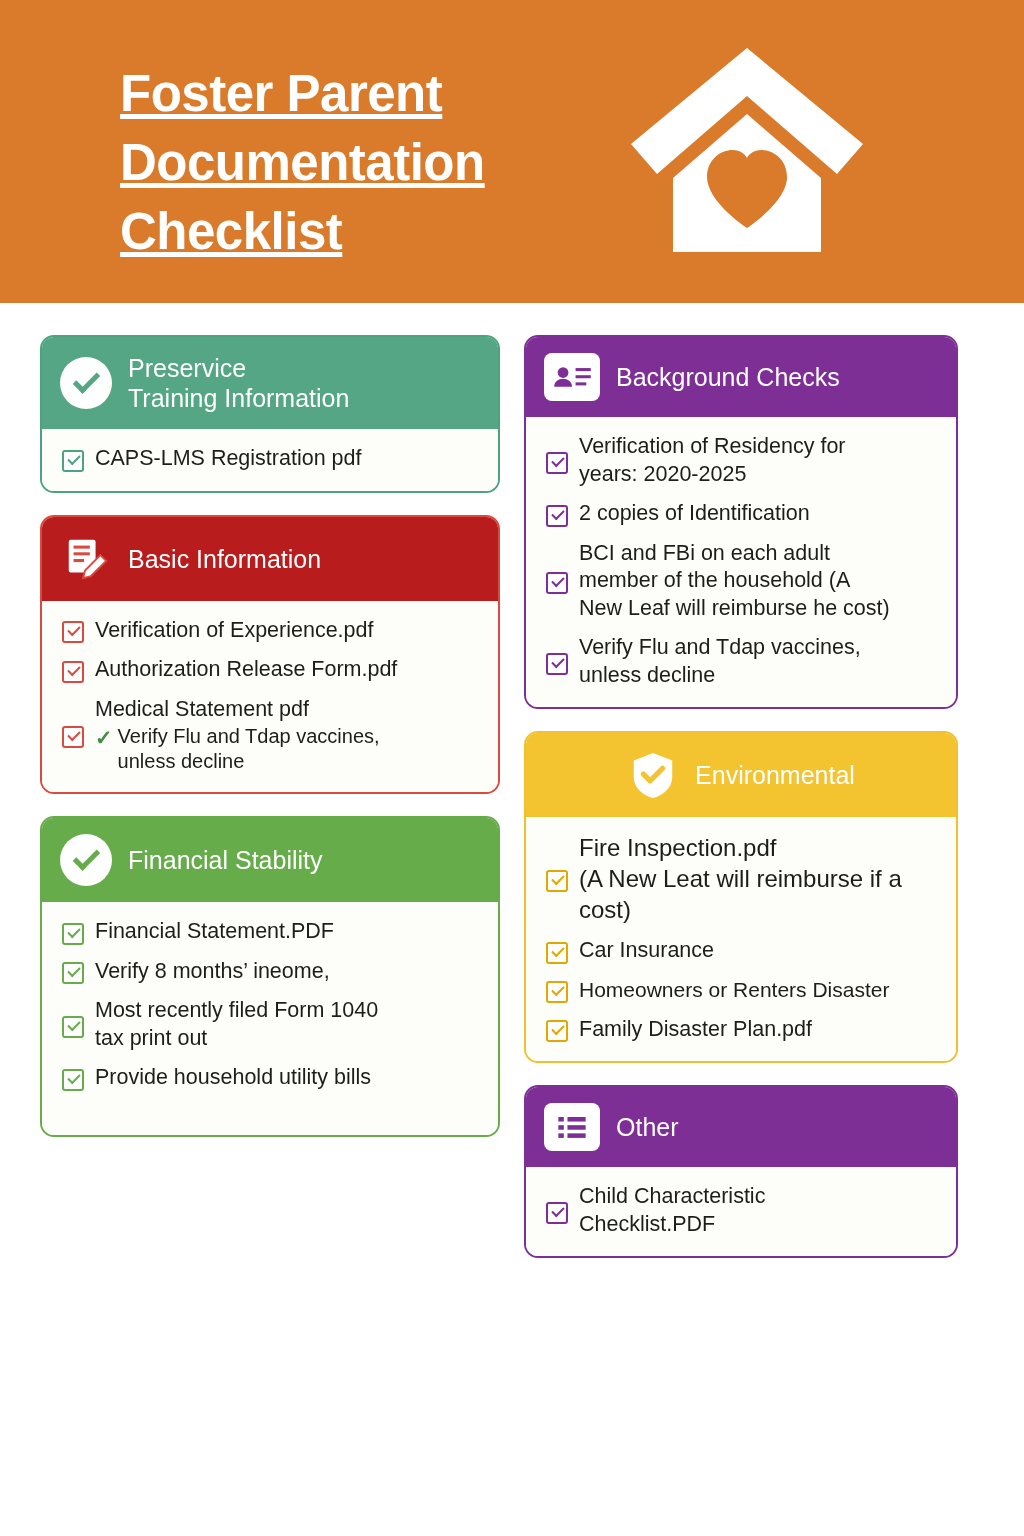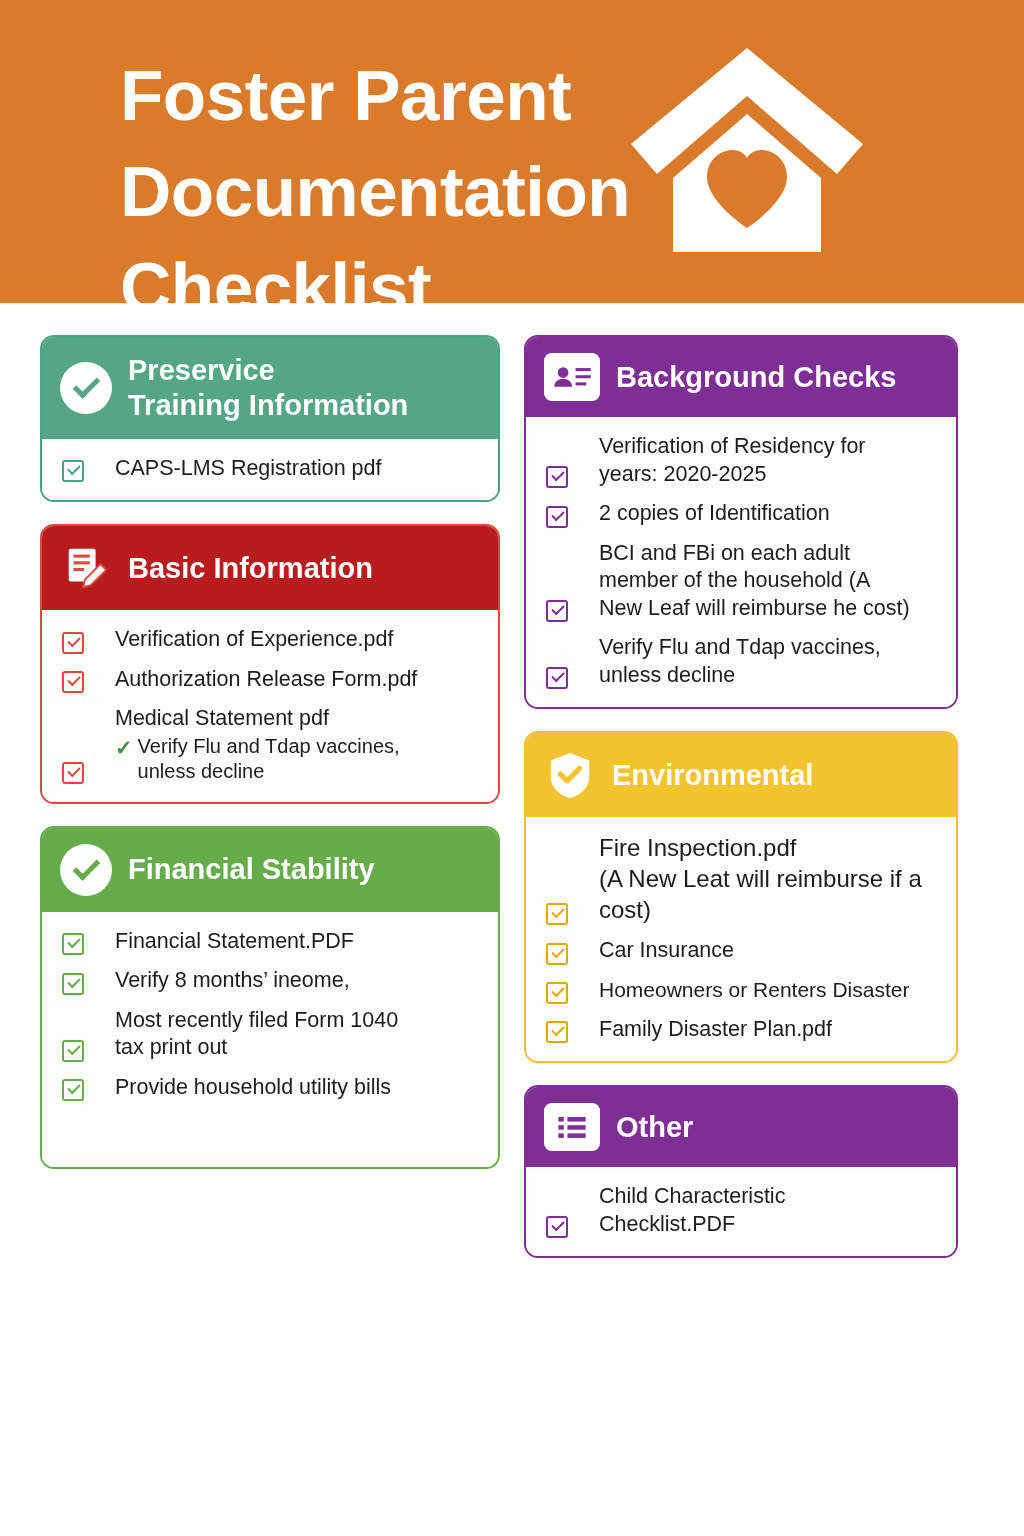--- a/index.html
+++ b/index.html
@@ -21,28 +21,29 @@
     left: 0;
     top: 0;
     width: 1024px;
     height: 303px;
     background: #d97b2b;
     box-sizing: border-box;
   }
   .header-title {
     position: absolute;
     left: 120px;
-    top: 48px;
+    top: 60px;
     width: 520px;
     color: #ffffff;
-    font-size: 71px;
+    font-size: 51px;
     font-weight: bold;
     line-height: 1.35;
     letter-spacing: -0.5px;
     white-space: pre-line;
+    text-decoration: underline;
   }
   .house-icon {
     position: absolute;
     left: 625px;
     top: 40px;
     width: 245px;
     height: 220px;
   }
 
   
@@ -71,33 +72,33 @@
   .card-head {
     display: flex;
     align-items: center;
     padding: 16px 18px;
     gap: 16px;
     min-height: 66px;
     box-sizing: border-box;
   }
   .card-head-title {
     color: #ffffff;
-    font-size: 29px;
-    font-weight: bold;
+    font-size: 25px;
+    font-weight: normal;
     line-height: 1.2;
     white-space: pre-line;
   }
   .card-body {
     padding: 16px 20px 18px 20px;
     background: #fdfdfa;
   }
   .item {
     display: flex;
-    align-items: flex-end;
-    gap: 31px;
+    align-items: center;
+    gap: 11px;
     margin-bottom: 12px;
   }
   .item:last-child { margin-bottom: 0; }
   .item-text {
     font-size: 21.5px;
     line-height: 1.28;
     color: #1d1d1b;
     white-space: pre-line;
   }
   .sub-note {
@@ -173,21 +174,21 @@
   .green .cbx { border-color: #66ac4a; }
   .green .cbx::after { border-color: #66ac4a; }
   .green .circle-check::after { border-color: #66ac4a; }
 
   .purple { border-color: #7e2f96; }
   .purple .card-head { background: #7e2f96; }
   .purple .cbx { border-color: #7e2f96; }
   .purple .cbx::after { border-color: #7e2f96; }
 
   .yellow { border-color: #f2c02e; }
-  .yellow .card-head { background: #f4c430; }
+  .yellow .card-head { background: #f4c430; justify-content: center; }
   .yellow .cbx { border-color: #e0a800; }
   .yellow .cbx::after { border-color: #e0a800; }
 
   .icon-box {
     flex: 0 0 auto;
     width: 56px;
     height: 48px;
     border-radius: 8px;
     background: #ffffff;
     display: flex;
@@ -277,21 +278,21 @@
         </div>
       </div>
     </div>
   </div>
 
   <div class="card green">
     <div class="card-head">
       <div class="circle-check"></div>
       <div class="card-head-title">Financial Stability</div>
     </div>
-    <div class="card-body" style="padding-bottom:66px">
+    <div class="card-body" style="padding-bottom:43px">
       <div class="item">
         <span class="cbx"></span>
         <span class="item-text">Financial Statement.PDF</span>
       </div>
       <div class="item">
         <span class="cbx"></span>
         <span class="item-text">Verify 8 months’ ineome,</span>
       </div>
       <div class="item">
         <span class="cbx"></span>

